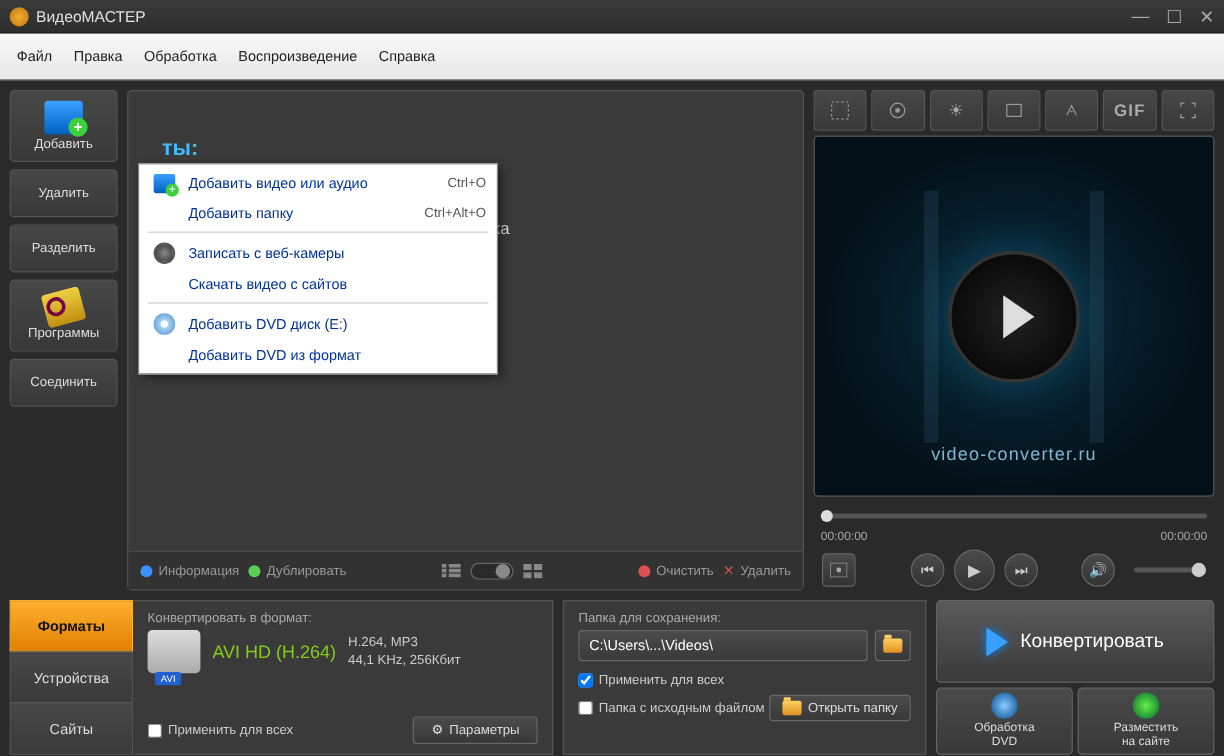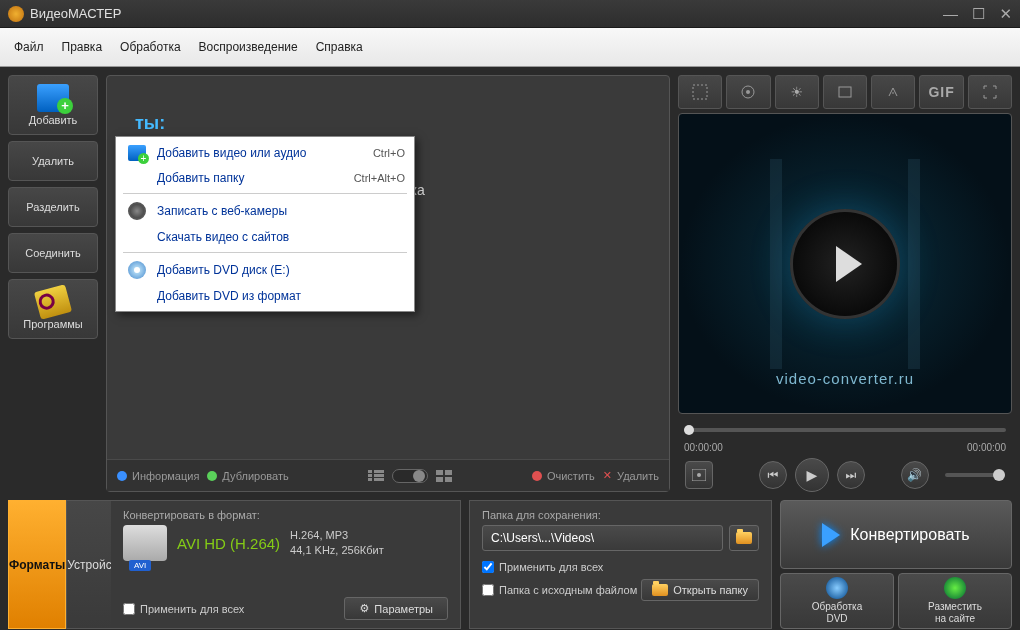--- a/index.html
+++ b/index.html
@@ -60,21 +60,21 @@
 .controls { height:34px; display:flex; align-items:center; justify-content:center; gap:8px; margin-top:4px; }
 .cbtn { width:28px;height:28px;border-radius:50%; background:linear-gradient(#4a4a4a,#333); border:1px solid #666; display:flex;align-items:center;justify-content:center;color:#ccc;cursor:pointer;font-size:12px; }
 .cbtn.big{width:34px;height:34px;font-size:14px;}
 .cbtn.square{border-radius:4px;}
 .volslider { width:60px;height:4px;background:#555;border-radius:2px;position:relative;margin-left:8px; }
 .volslider::after{content:"";position:absolute;right:0;top:-4px;width:12px;height:12px;border-radius:50%;background:#ccc;}
 
 .bottom { height: 137px; display:flex; padding:0 8px 8px 8px; gap:8px; }
 
 .formatpanel { display:flex; }
-.formattabs { width: 103px; display:flex; flex-direction:row; gap:0; }
+.formattabs { width: 103px; display:flex; flex-direction:column; gap:0; }
 .ftab { flex:1; background:linear-gradient(#474747,#3a3a3a); border:1px solid #555; display:flex;align-items:center;justify-content:center;color:#ddd;cursor:pointer;font-size:12px; }
 .ftab.active { background:linear-gradient(#ffb030,#e08000); color:#111; font-weight:bold; border-color:#ffb030; }
 .formatbody { width:350px; background:#3a3a3a; border:1px solid #555; border-left:none; padding:8px 12px; position:relative; }
 .formatbody .lbl { color:#aaa; font-size:11px; }
 .formatinfo { display:flex; align-items:center; gap:10px; margin-top:4px; }
 .formatinfo .cam { width:44px;height:36px;background:linear-gradient(#ddd,#aaa);border-radius:4px;position:relative; }
 .formatinfo .cam::after{content:"AVI";position:absolute;bottom:-10px;left:6px;background:#2060d0;color:#fff;font-size:8px;padding:1px 5px;border-radius:2px;}
 .formatinfo .name { color:#84cc16; font-size:15px; }
 .formatinfo .spec { color:#ccc; font-size:11px; line-height:1.4; }
 .formatbody .bottom-row { position:absolute; bottom:8px; left:12px; right:12px; display:flex; align-items:center; justify-content:space-between; }
@@ -143,27 +143,27 @@
     <div class="sbtn">
       <div class="ico ico-add"></div>
       <span>Добавить</span>
     </div>
     <div class="sbtn small">
         <span>Удалить</span>
       </div>
     <div class="sbtn small">
         <span>Разделить</span>
       </div>
-    <div class="sbtn small">
-        <span>Соединить</span>
-      </div>
     <div class="sbtn">
       <div class="ico ico-key"></div>
       <span>Программы</span>
     </div>
+    <div class="sbtn small">
+        <span>Соединить</span>
+      </div>
   </div>
 
   <div class="mainpanel">
     <div class="steps">
       <div class="hdr">ты:</div>
       <div class="li">
         <span>ку</span>
         <span class="miniico mi-add"></span>
         <b>Добавить</b>
         <span>для добавления видео</span>

